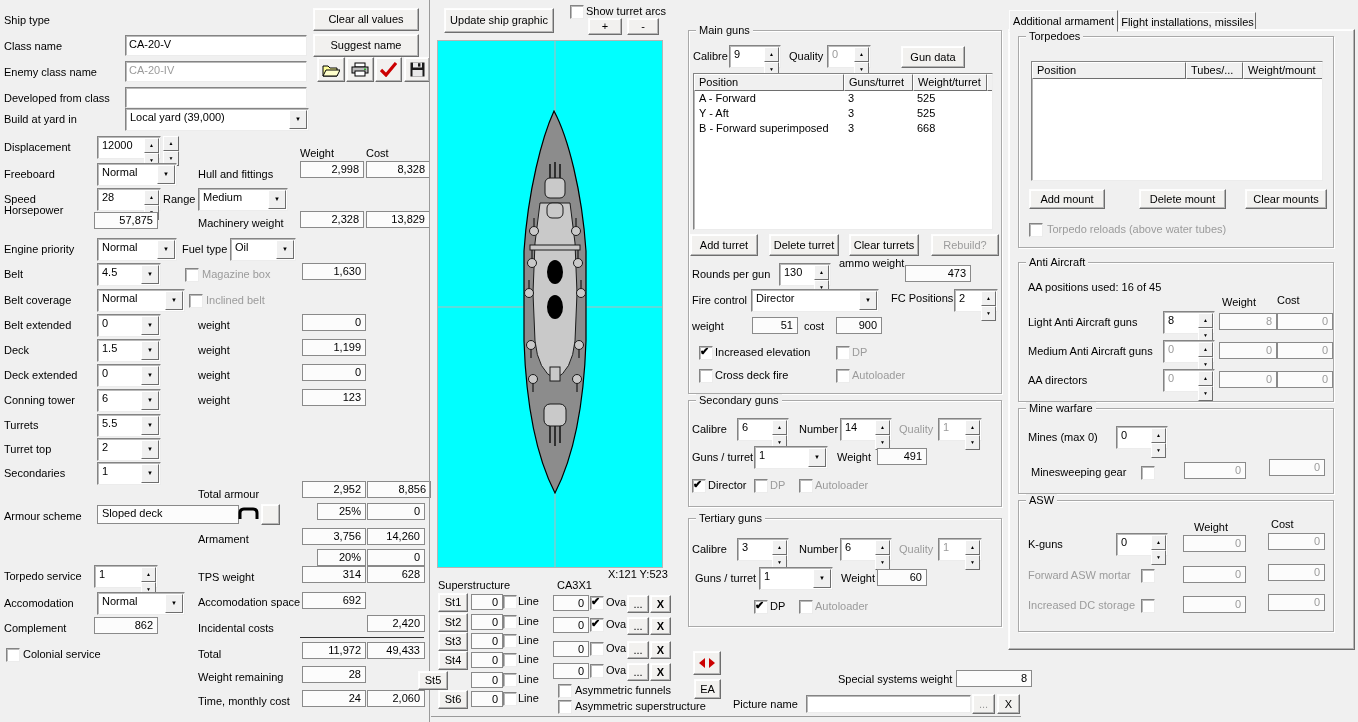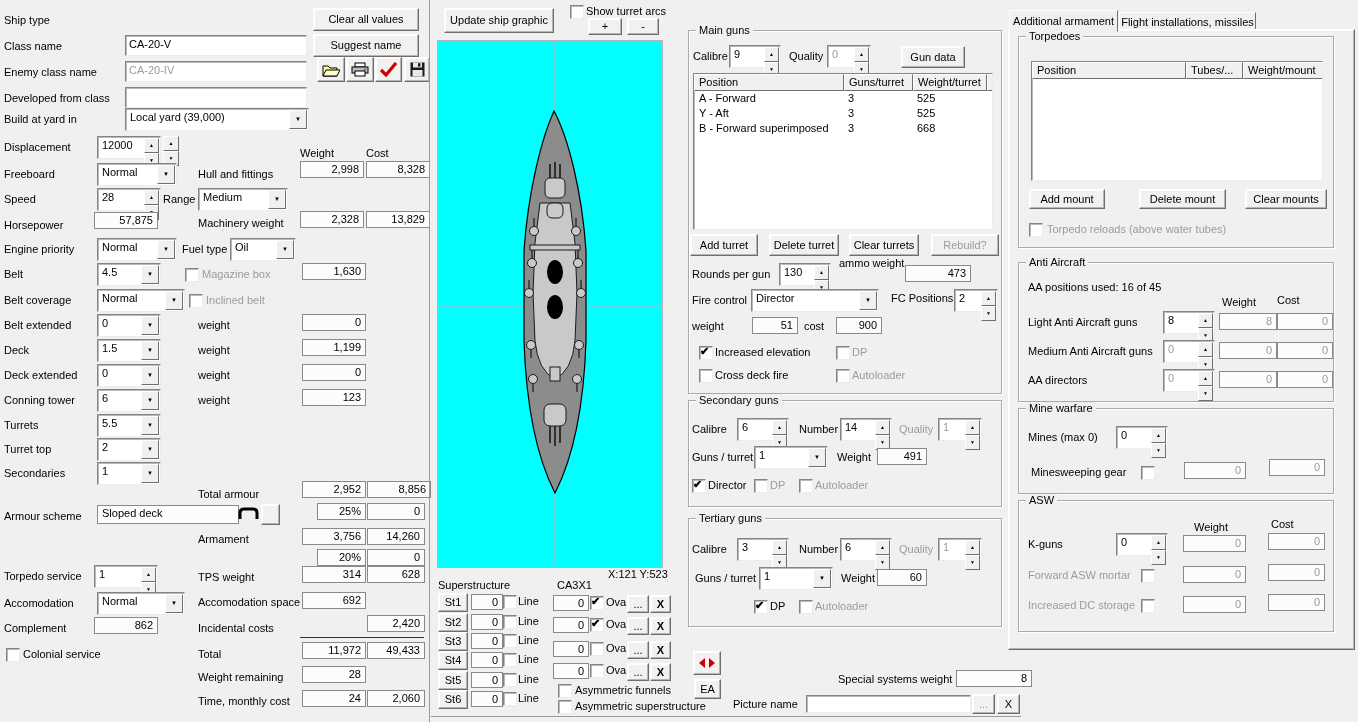--- a/index.html
+++ b/index.html
@@ -141,21 +141,21 @@
         <i>▲</i>
         <i>▼</i>
       </span>
   </div>
   <span class="l" style="left:163px;top:193px">Range</span>
   <div class="dd" style="left:198px;top:188px;width:88px;height:21px">
     <span class="t">Medium</span>
       <span class="a">▼</span>
   </div>
 
-  <span class="l" style="left:4px;top:219px">Horsepower</span>
+  <span class="l" style="left:4px;top:204px">Horsepower</span>
   <div class="ro" style="left:94px;top:212px;width:54px;height:13px">57,875</div>
   <span class="l" style="left:198px;top:217px">Machinery weight</span>
   <div class="ro" style="left:300px;top:211px;width:54px;height:13px">2,328</div>
   <div class="ro" style="left:366px;top:211px;width:54px;height:13px">13,829</div>
 
   <span class="l" style="left:4px;top:243px">Engine priority</span>
   <div class="dd" style="left:97px;top:238px;width:78px;height:21px">
     <span class="t">Normal</span>
       <span class="a">▼</span>
   </div>
@@ -373,21 +373,21 @@
   <div class="btn" style="left:438px;top:632px;width:28px;height:17px">St3</div>
   <div class="ro" style="left:471px;top:633px;width:22px;height:12px">0</div>
   <span class="cb" style="left:503px;top:634px"></span>
   <span class="l" style="left:518px;top:634px">Line</span>
 
   <div class="btn" style="left:438px;top:651px;width:28px;height:17px">St4</div>
   <div class="ro" style="left:471px;top:652px;width:22px;height:12px">0</div>
   <span class="cb" style="left:503px;top:653px"></span>
   <span class="l" style="left:518px;top:653px">Line</span>
 
-  <div class="btn" style="left:438px;top:671px;width:28px;height:17px">St5</div>
+  <div class="btn" style="left:418px;top:671px;width:28px;height:17px">St5</div>
   <div class="ro" style="left:471px;top:672px;width:22px;height:12px">0</div>
   <span class="cb" style="left:503px;top:673px"></span>
   <span class="l" style="left:518px;top:673px">Line</span>
 
   <div class="btn" style="left:438px;top:690px;width:28px;height:17px">St6</div>
   <div class="ro" style="left:471px;top:691px;width:22px;height:12px">0</div>
   <span class="cb" style="left:503px;top:692px"></span>
   <span class="l" style="left:518px;top:692px">Line</span>
 
   <div class="ro" style="left:553px;top:595px;width:26px;height:12px">0</div>

